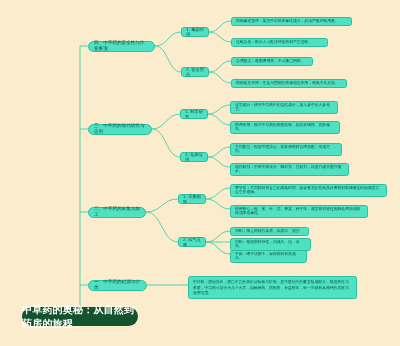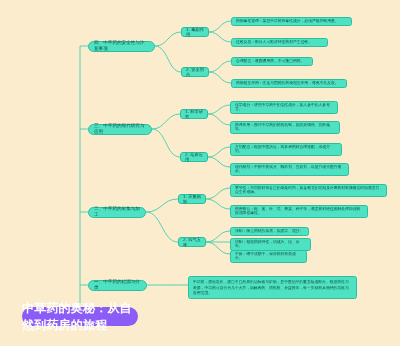--- a/index.html
+++ b/index.html
@@ -44,26 +44,26 @@
     min-height:9px;
     justify-content:flex-start;
   }
   .n3.wrap{
     display:block;
     padding:2.5px 4px;
     line-height:1.45;
   }
   .root{
     position:absolute;
-    background:#8b5cf6;
+    background:#14532d;
     border:none;
     border-radius:11px;
     color:#ffffff;
     font-weight:bold;
-    font-size:12px;
+    font-size:10px;
     display:flex;
     align-items:center;
     justify-content:center;
     letter-spacing:0.2px;
   }
 </style>
 </head>
 <body>
 
 <div id="stage">

